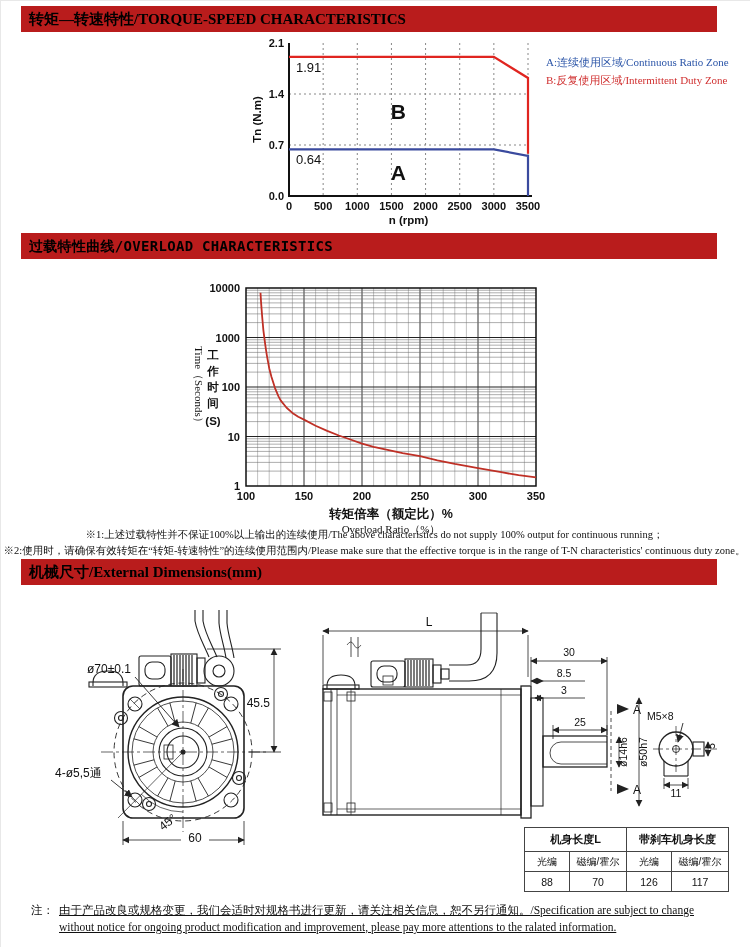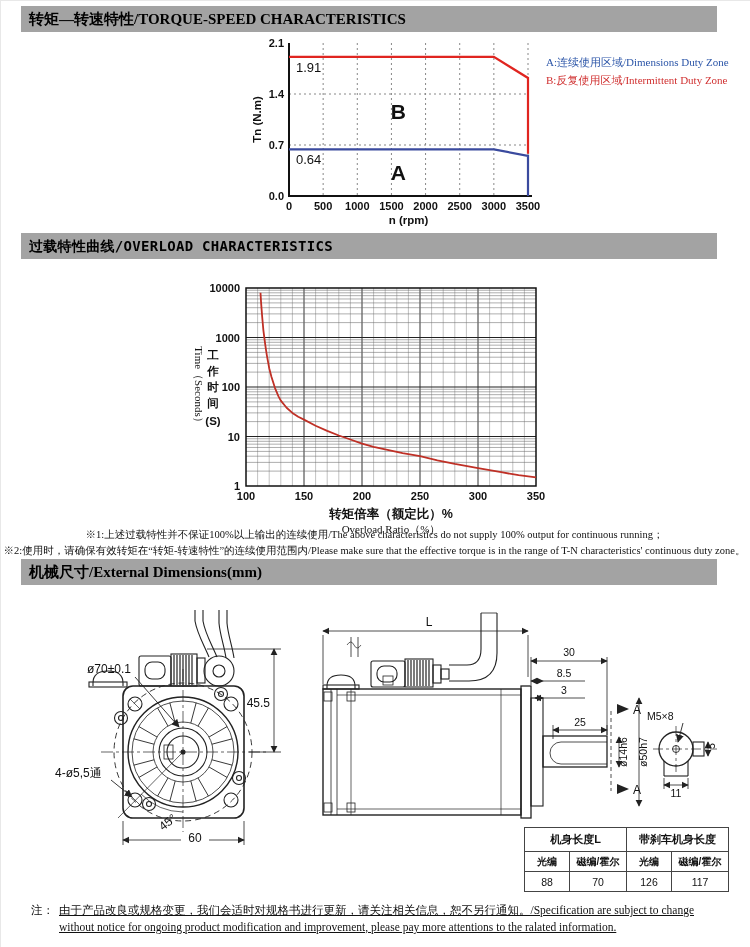--- a/index.html
+++ b/index.html
@@ -1,18 +1,18 @@
 <!DOCTYPE html>
 <html><head>
 <meta charset="utf-8">
 <style>
   html,body{margin:0;padding:0;background:#fff;}
   #page{position:relative;width:750px;height:947px;background:#fff;border:1px solid #e8e8e8;
         font-family:"Liberation Sans",sans-serif;color:#111;overflow:hidden;}
-  .hbar{position:absolute;left:20px;width:696px;height:26px;background:#a3a3a3;
+  .hbar{position:absolute;left:20px;width:696px;height:26px;background:#b91c1c;
         font-weight:bold;font-size:15px;line-height:26px;padding-left:8px;box-sizing:border-box;
         font-family:"Liberation Serif",serif;color:#000;}
   .hbar.mono{font-family:"DejaVu Sans Mono",monospace;letter-spacing:.3px;font-size:14px;}
   #h1{top:5px;} #h2{top:232px;} #h3{top:558px;}
   #torque-svg{position:absolute;left:248px;top:34px;}
   #overload-svg{position:absolute;left:170px;top:274px;}
   #drawing-svg{position:absolute;left:30px;top:598px;}
   .legend{position:absolute;left:545px;font-family:"Liberation Serif",serif;font-size:11px;white-space:nowrap;}
   #legend-a{top:54px;color:#2b55a8;} #legend-b{top:72px;color:#d03030;}
   #condition{position:absolute;left:88px;top:261px;font-size:11.5px;font-family:"Liberation Serif",serif;}
@@ -24,21 +24,21 @@
   .alabel{font:bold 11.5px "Liberation Sans",sans-serif;}
   .vlabel{font:13px "Liberation Sans",sans-serif;}
   .zone{font:600 21px "Liberation Sans",sans-serif;}
   .zhlabel{font:bold 12.5px "Liberation Sans",sans-serif;}
   .enlabel{font:11px "Liberation Serif",serif;}
   .dtxt{font:12px "Liberation Sans",sans-serif;stroke:none;}
   .dtxt-s{font:10.5px "Liberation Sans",sans-serif;stroke:none;}
   #dim-table{position:absolute;left:523px;top:826px;border-collapse:collapse;font-size:10.5px;}
   #dim-table th,#dim-table td{border:1px solid #444;text-align:center;padding:0 2px;}
   #dim-table th{font-weight:bold;font-size:11px;height:23px;}
-  #dim-table td.sub{font-weight:bold;font-size:10px;height:19px;}
+  #dim-table td.sub{font-weight:normal;font-size:10px;height:19px;}
   #dim-table td.val{height:19px;}
   .cw1{width:40px;} .cw2{width:52px;}
   #footer{position:absolute;left:30px;top:901px;width:700px;display:flex;
           font-family:"Liberation Serif",serif;font-size:11.5px;line-height:17px;}
   #footer .pre{flex:0 0 28px;}
   #footer p{margin:0;width:660px;text-decoration:underline;}
 </style>
 </head>
 <body>
 
@@ -71,21 +71,21 @@
       <path d="M40 8 L40 161 L283 161" fill="none" stroke="#111" stroke-width="2"></path>
       <polyline points="40,21.842857142857156 244.85714285714283,21.842857142857156 279,42.97142857142856 279,118.74285714285715" fill="none" stroke="#e02520" stroke-width="2.2"></polyline>
       <text x="47" y="36.842857142857156" fill="#e02520" class="vlabel">1.91</text>
       <text x="149.25714285714287" y="83.77142857142857" fill="#e02520" class="zone" text-anchor="middle">B</text>
       <polyline points="40,114.37142857142857 244.85714285714283,114.37142857142857 279,120.92857142857142 279,161" fill="none" stroke="#3a4a9e" stroke-width="2.2"></polyline>
       <text x="47" y="129.37142857142857" fill="#3a4a9e" class="vlabel">0.64</text>
       <text x="149.25714285714287" y="144.97142857142856" fill="#3a4a9e" class="zone" text-anchor="middle">A</text>
       <text x="159.5" y="189" text-anchor="middle" class="alabel">n (rpm)</text>
       <text x="12" y="84.5" text-anchor="middle" class="alabel" transform="rotate(-90 12 84.5)">Tn (N.m)</text>
     </svg>
-  <div id="legend-a" class="legend">A:连续使用区域/Dimensions Duty Zone</div>
+  <div id="legend-a" class="legend">A:连续使用区域/Continuous Ratio Zone</div>
   <div id="legend-b" class="legend">B:反复使用区域/Intermittent Duty Zone</div>
 
   <div id="h2" class="hbar mono">过载特性曲线/OVERLOAD CHARACTERISTICS</div>
 
   <svg id="overload-svg" width="410" height="262">
       <line x1="86.6" y1="13" x2="86.6" y2="211" stroke="#909090" stroke-width="0.55"></line>
       <line x1="98.2" y1="13" x2="98.2" y2="211" stroke="#909090" stroke-width="0.55"></line>
       <line x1="109.8" y1="13" x2="109.8" y2="211" stroke="#909090" stroke-width="0.55"></line>
       <line x1="121.4" y1="13" x2="121.4" y2="211" stroke="#909090" stroke-width="0.55"></line>
       <line x1="133" y1="13" x2="133" y2="211" stroke="#333" stroke-width="1"></line>

